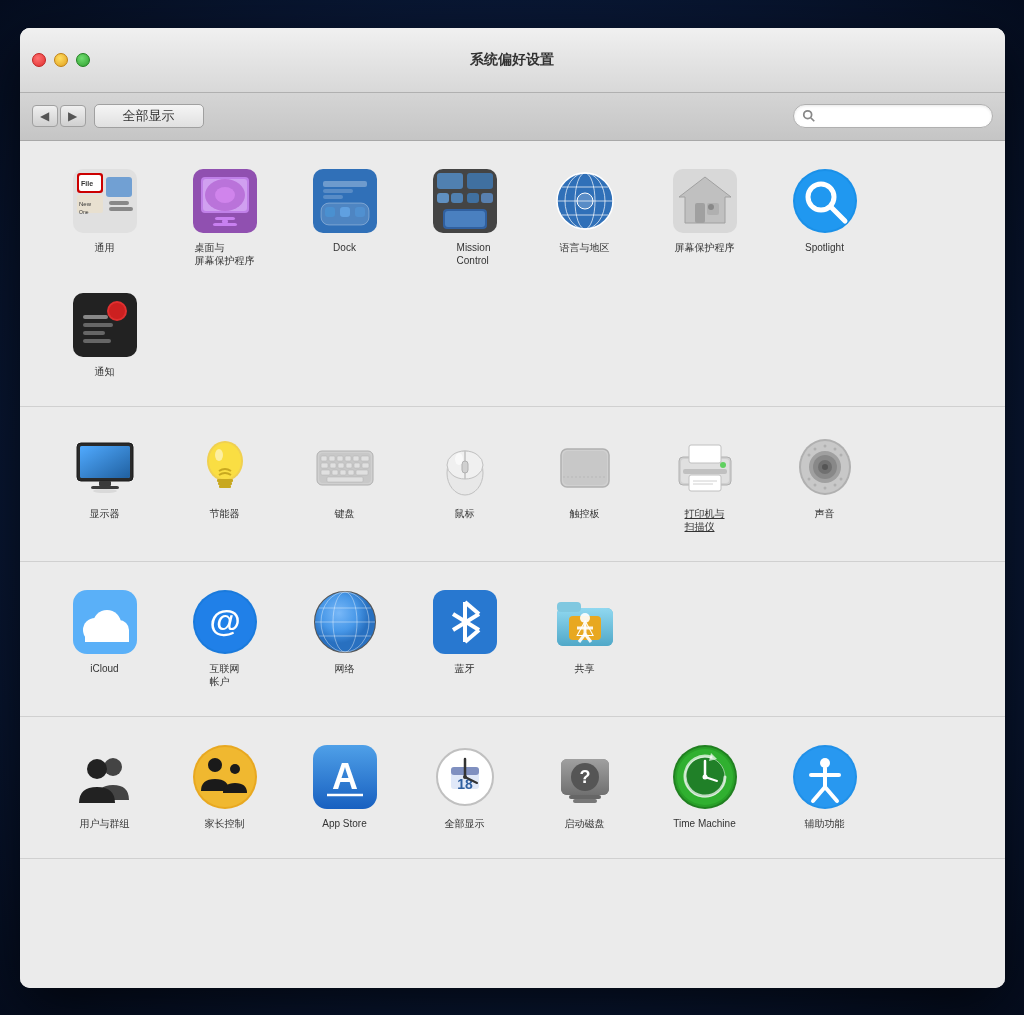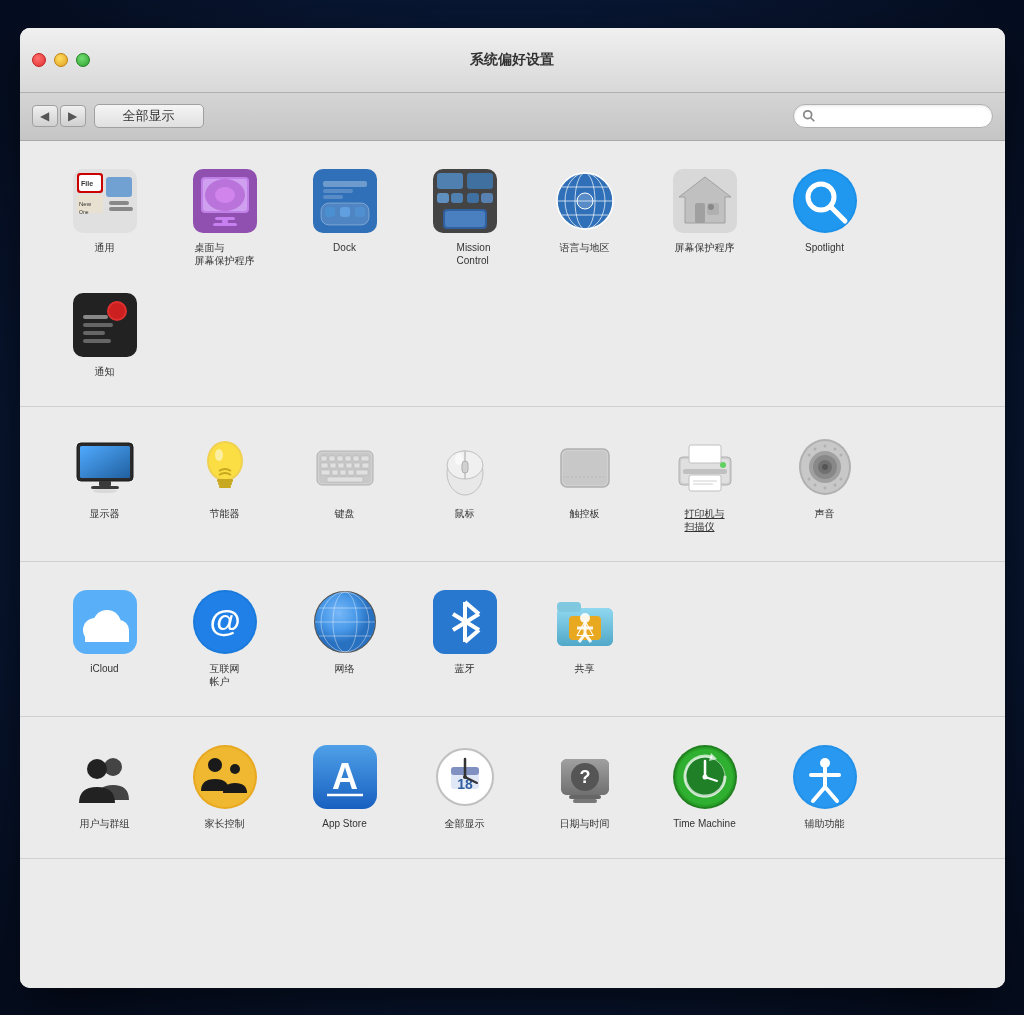--- a/index.html
+++ b/index.html
@@ -741,21 +741,21 @@
                 </linearGradient>
               </defs>
 
               <circle cx="32" cy="32" r="14" fill="#555"></circle>
               <text x="32" y="38" text-anchor="middle" fill="white" font-size="18" font-weight="bold">?</text>
 
               <rect x="16" y="50" width="32" height="4" rx="2" fill="#666"></rect>
               <rect x="20" y="54" width="24" height="4" rx="2" fill="#777"></rect>
             </svg>
           </div>
-          <span class="icon-label">日期与时间</span>
+          <span class="icon-label">启动磁盘</span>
         </div>
 
         <div class="icon-item">
           <div class="icon-img">
             <svg width="64" height="64" viewBox="0 0 64 64">
               <circle cx="32" cy="32" r="32" fill="#208020"></circle>
               <circle cx="32" cy="32" r="30" fill="#28a028"></circle>
               <circle cx="32" cy="32" r="28" fill="#30b030"></circle>
 
               <circle cx="32" cy="32" r="20" fill="#208028" stroke="rgba(255,255,255,0.5)" stroke-width="1"></circle>

